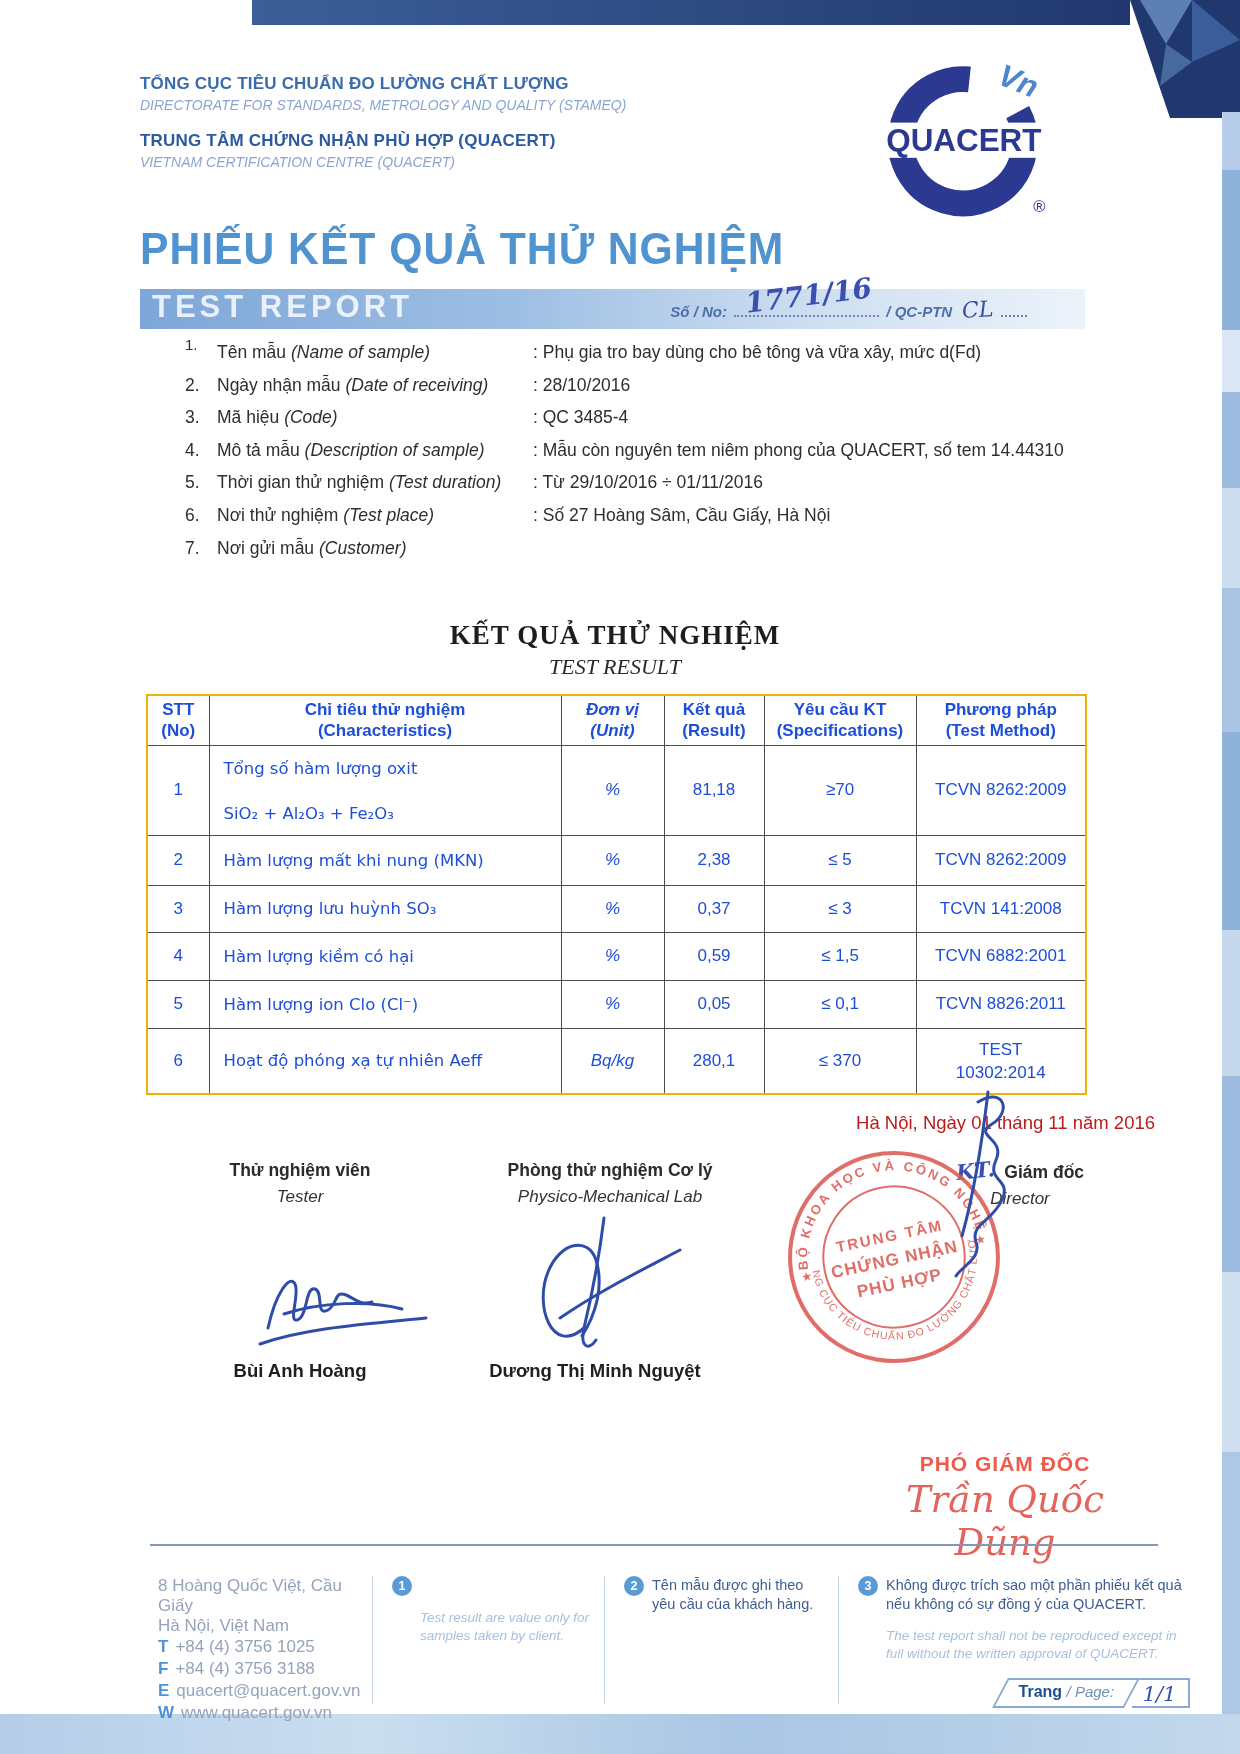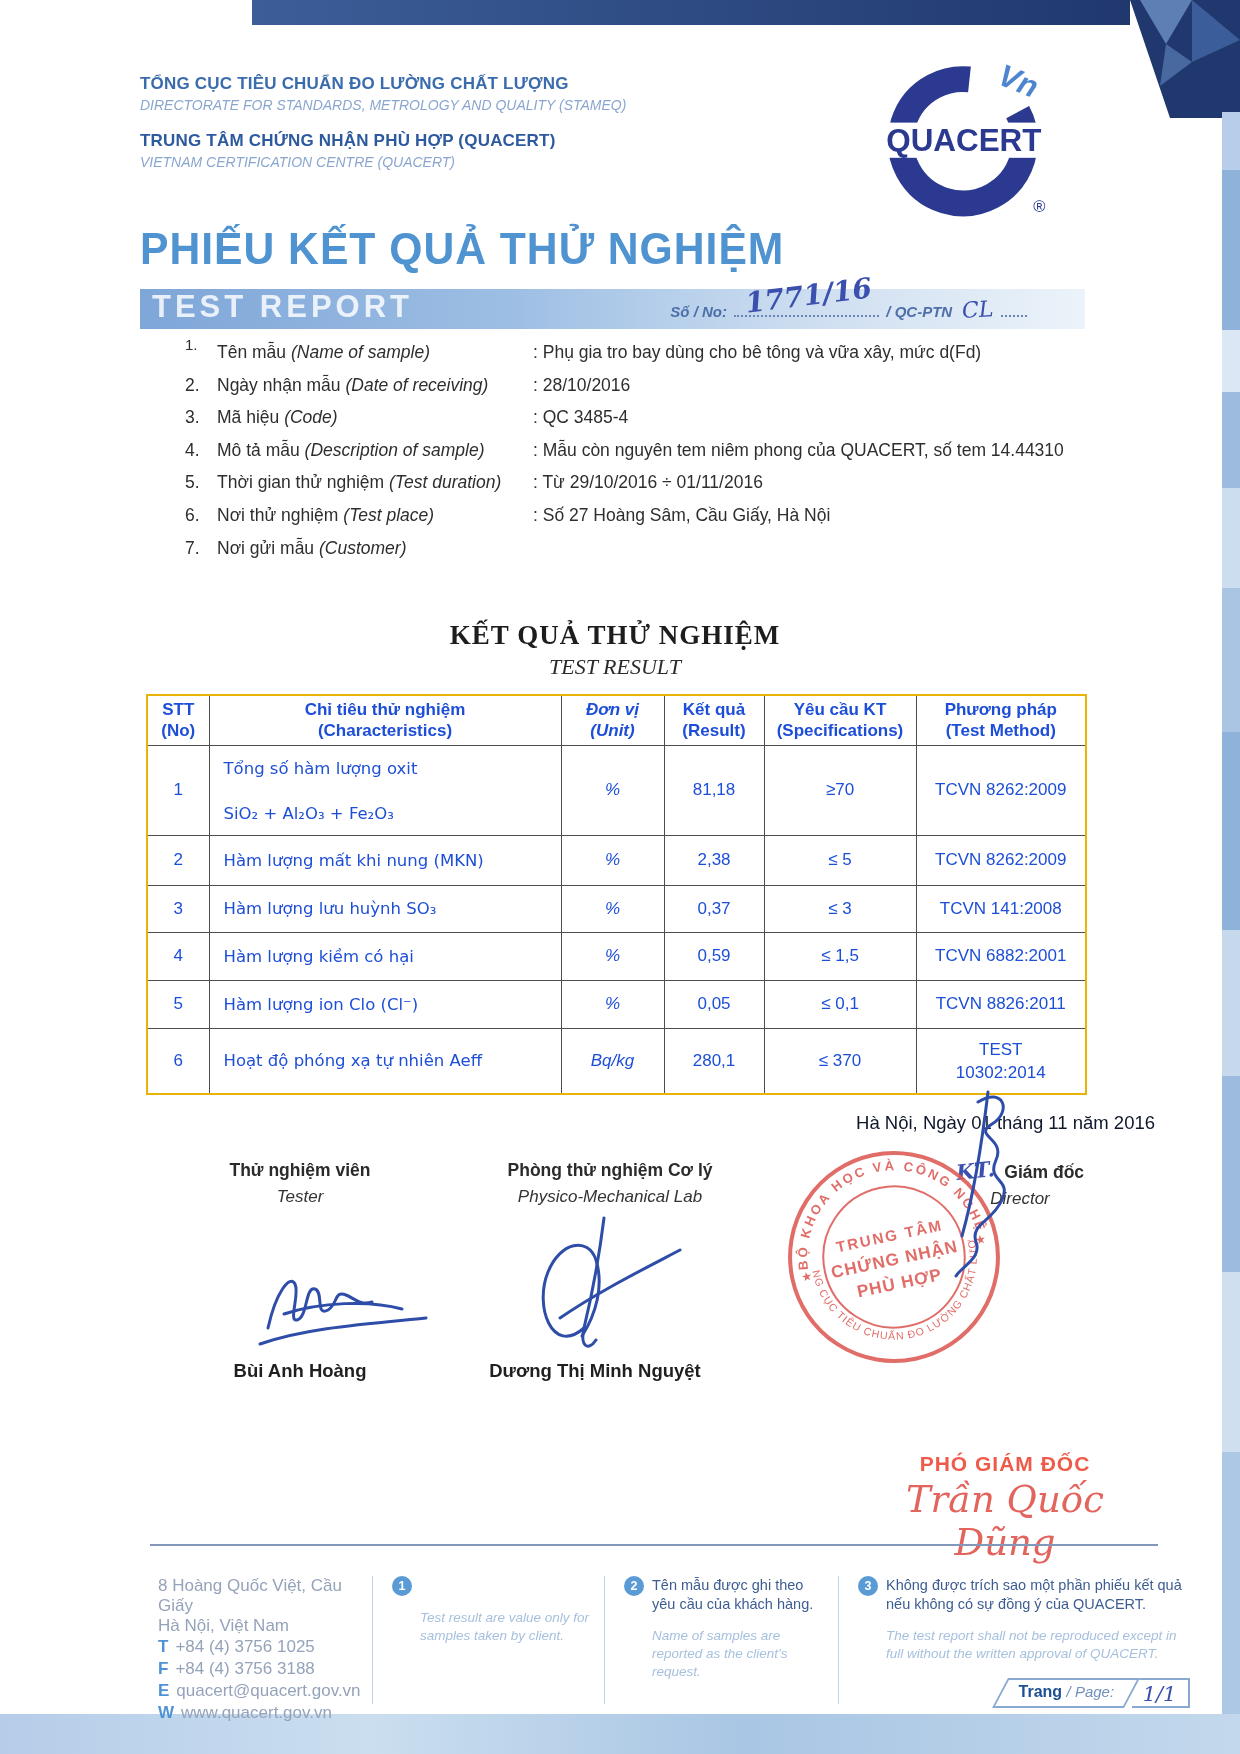--- a/index.html
+++ b/index.html
@@ -74,21 +74,21 @@
   .r1 td { height:90px; }
   .r2 td { height:50px; } .r3 td { height:47px; } .r4 td,.r5 td { height:48px; }
   .r6 td { height:66px; }
   .c-char { text-align:left !important; padding-left:14px !important; font-family:"DejaVu Sans",sans-serif; font-size:16.5px; }
   .two-line { display:flex; flex-direction:column; justify-content:space-between; height:74px; padding:6px 0 4px 0; }
   .c-unit { font-style:italic; }
   .narrow { display:inline-block; max-width:96px; line-height:23px; }
 
   
   .date-line { position:absolute; left:560px; top:1112px; width:595px; text-align:right;
-               font-size:18.5px; color:#0f172a; }
+               font-size:18.5px; color:#b91c1c; }
   .sig { position:absolute; text-align:center; }
   .sig-a { left:165px; top:1160px; width:270px; }
   .sig-b { left:455px; top:1160px; width:310px; }
   .sig-c { left:900px; top:1158px; width:240px; }
   .sig-title { font-weight:bold; font-size:17.5px; color:#2b2b2b; }
   .sig-title-en { font-style:italic; font-size:17px; margin-top:6px; color:#333; }
   .kt { font-size:21px; font-weight:bold; margin-right:10px; display:inline-block; transform:rotate(-6deg); }
   .sig-name { position:absolute; font-weight:bold; font-size:18.5px; color:#1f1f1f; text-align:center; }
   .name-a { left:165px; top:1360px; width:270px; }
   .name-b { left:440px; top:1360px; width:310px; }
@@ -399,21 +399,20 @@
     </div>
     <div class="note-en">Test result are value only for samples taken by client.</div>
   </div>
 
   <div class="divider dv2"></div>
   <div class="note n2">
     <div class="note-head">
       <span class="note-num">2</span>
       <span class="note-vi">Tên mẫu được ghi theo yêu cầu của khách hàng.</span>
     </div>
-    <div class="note-en">Name of samples are reported as the client's request.</div>
   </div>
 
   <div class="divider dv3"></div>
   <div class="note n3">
     <div class="note-head">
       <span class="note-num">3</span>
       <span class="note-vi">Không được trích sao một phần phiếu kết quả nếu không có sự đồng ý của QUACERT.</span>
     </div>
     <div class="note-en">The test report shall not be reproduced except in full without the written approval of QUACERT.</div>
   </div>

